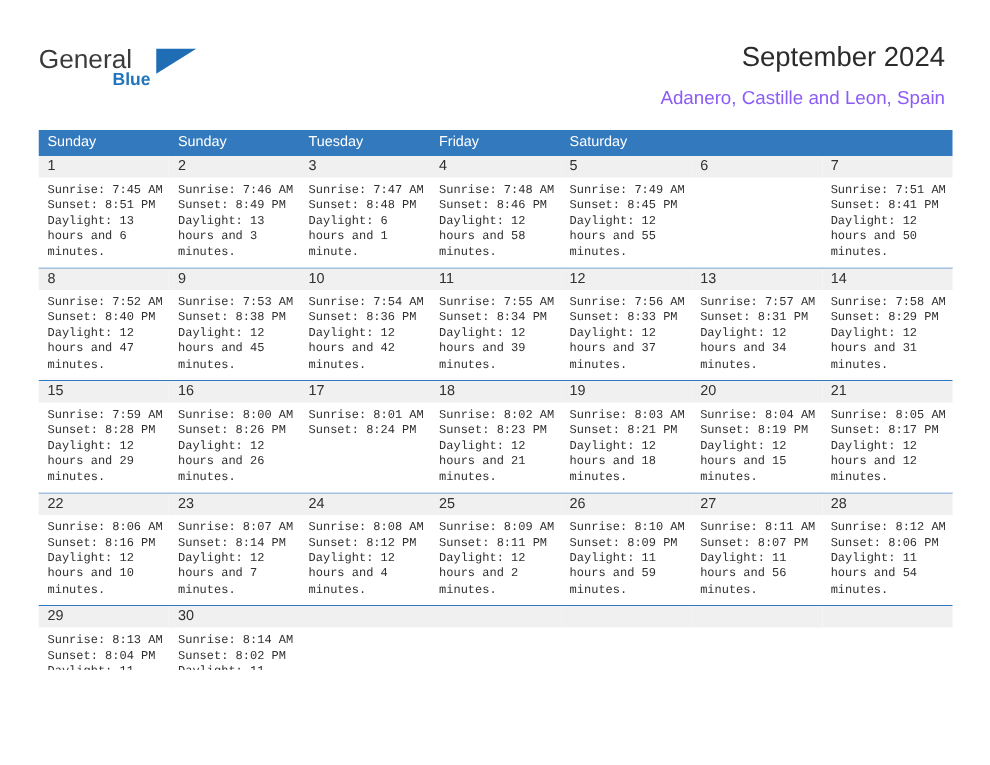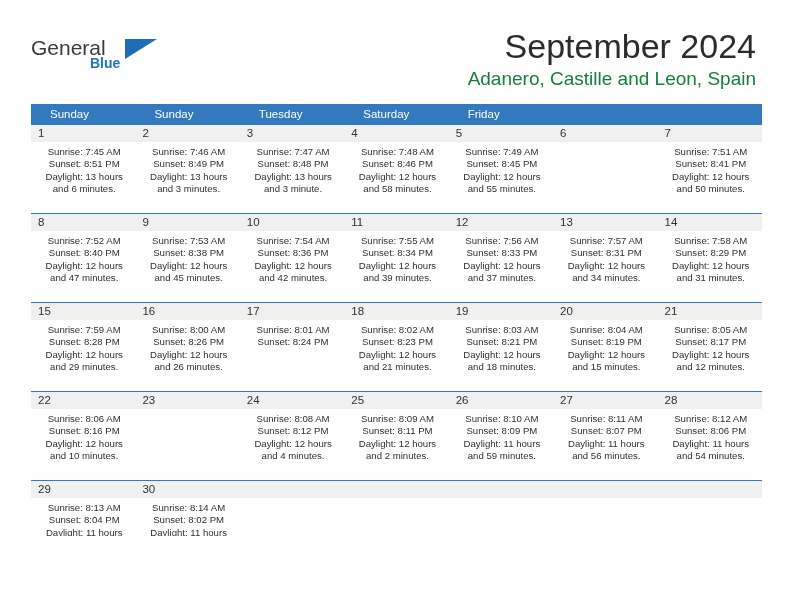--- a/index.html
+++ b/index.html
@@ -50,31 +50,31 @@
     border-left: 32px solid #1f6db5;
     border-bottom: 20px solid transparent;
   }
 
   .title-block {
     position: absolute;
     right: 36px; top: 30px;
     text-align: right;
   }
   .cal-title {
-    font-size: 34px;
+    font-size: 22px;
     color: #2b2b2b;
     font-weight: normal;
     line-height: 32px;
     white-space: nowrap;
     font-family: "Liberation Sans", sans-serif;
   }
   .cal-subtitle {
     margin-top: 8px;
-    font-size: 19px;
-    color: #15803d;
+    font-size: 15px;
+    color: #8b5cf6;
     line-height: 17px;
     white-space: nowrap;
     font-family: "Liberation Sans", sans-serif;
   }
 
   
   .calendar {
     position: absolute;
     left: 31px; top: 104px;
     width: 731px;
@@ -84,21 +84,21 @@
     width: 731px;
     height: 21px;
     background: #3379bd;
   }
   .weekday-cell {
     width: 104.43px;
     height: 21px;
     color: #ffffff;
     font-size: 11.5px;
     line-height: 21px;
-    padding-left: 19px;
+    padding-left: 7px;
     white-space: nowrap;
     overflow: hidden;
     font-family: "Liberation Sans", sans-serif;
   }
 
   .week-row {
     display: flex;
     width: 731px;
     border-top: 1.5px solid #3379bd;
   }
@@ -118,22 +118,21 @@
     line-height: 17px;
     padding-left: 7px;
     font-family: "Liberation Sans", sans-serif;
   }
   .day-cell.empty .day-number { background: #f0f0f0; }
   .day-info {
     padding: 4px 5px 6px 7px;
     font-size: 9.6px;
     line-height: 12.4px;
     color: #303030;
-    font-family: Liberation Sans, sans-serif;
-    text-align: center;
+    font-family: Liberation Mono, monospace;
   }
   .day-info div { white-space: nowrap; }
   .day-info .daylight-wrap { white-space: normal; }
 </style>
 </head>
 <body>
 
 <div id="page">
 
   <div class="header">
@@ -149,22 +148,22 @@
       <div class="cal-subtitle">Adanero, Castille and Leon, Spain</div>
     </div>
 
   </div>
 
   <div class="calendar">
     <div class="weekday-row" id="weekday-row">
         <div class="weekday-cell">Sunday</div>
         <div class="weekday-cell">Sunday</div>
         <div class="weekday-cell">Tuesday</div>
+        <div class="weekday-cell">Friday</div>
         <div class="weekday-cell">Saturday</div>
-        <div class="weekday-cell">Friday</div>
       </div>
     <div id="weeks-container">
         <div class="week-row first">
           <div class="day-cell">
             <div class="day-number">1</div>
             <div class="day-info">
               <div>Sunrise: 7:45 AM</div>
               <div>Sunset: 8:51 PM</div>
               <div class="daylight-wrap">Daylight: 13 hours and 6 minutes.</div>
             </div>
@@ -175,21 +174,21 @@
               <div>Sunrise: 7:46 AM</div>
               <div>Sunset: 8:49 PM</div>
               <div class="daylight-wrap">Daylight: 13 hours and 3 minutes.</div>
             </div>
           </div>
           <div class="day-cell">
             <div class="day-number">3</div>
             <div class="day-info">
               <div>Sunrise: 7:47 AM</div>
               <div>Sunset: 8:48 PM</div>
-              <div class="daylight-wrap">Daylight: 13 hours and 3 minute.</div>
+              <div class="daylight-wrap">Daylight: 6 hours and 1 minute.</div>
             </div>
           </div>
           <div class="day-cell">
             <div class="day-number">4</div>
             <div class="day-info">
               <div>Sunrise: 7:48 AM</div>
               <div>Sunset: 8:46 PM</div>
               <div class="daylight-wrap">Daylight: 12 hours and 58 minutes.</div>
             </div>
           </div>
@@ -332,20 +331,25 @@
           <div class="day-cell">
             <div class="day-number">22</div>
             <div class="day-info">
               <div>Sunrise: 8:06 AM</div>
               <div>Sunset: 8:16 PM</div>
               <div class="daylight-wrap">Daylight: 12 hours and 10 minutes.</div>
             </div>
           </div>
           <div class="day-cell">
             <div class="day-number">23</div>
+            <div class="day-info">
+              <div>Sunrise: 8:07 AM</div>
+              <div>Sunset: 8:14 PM</div>
+              <div class="daylight-wrap">Daylight: 12 hours and 7 minutes.</div>
+            </div>
           </div>
           <div class="day-cell">
             <div class="day-number">24</div>
             <div class="day-info">
               <div>Sunrise: 8:08 AM</div>
               <div>Sunset: 8:12 PM</div>
               <div class="daylight-wrap">Daylight: 12 hours and 4 minutes.</div>
             </div>
           </div>
           <div class="day-cell">

